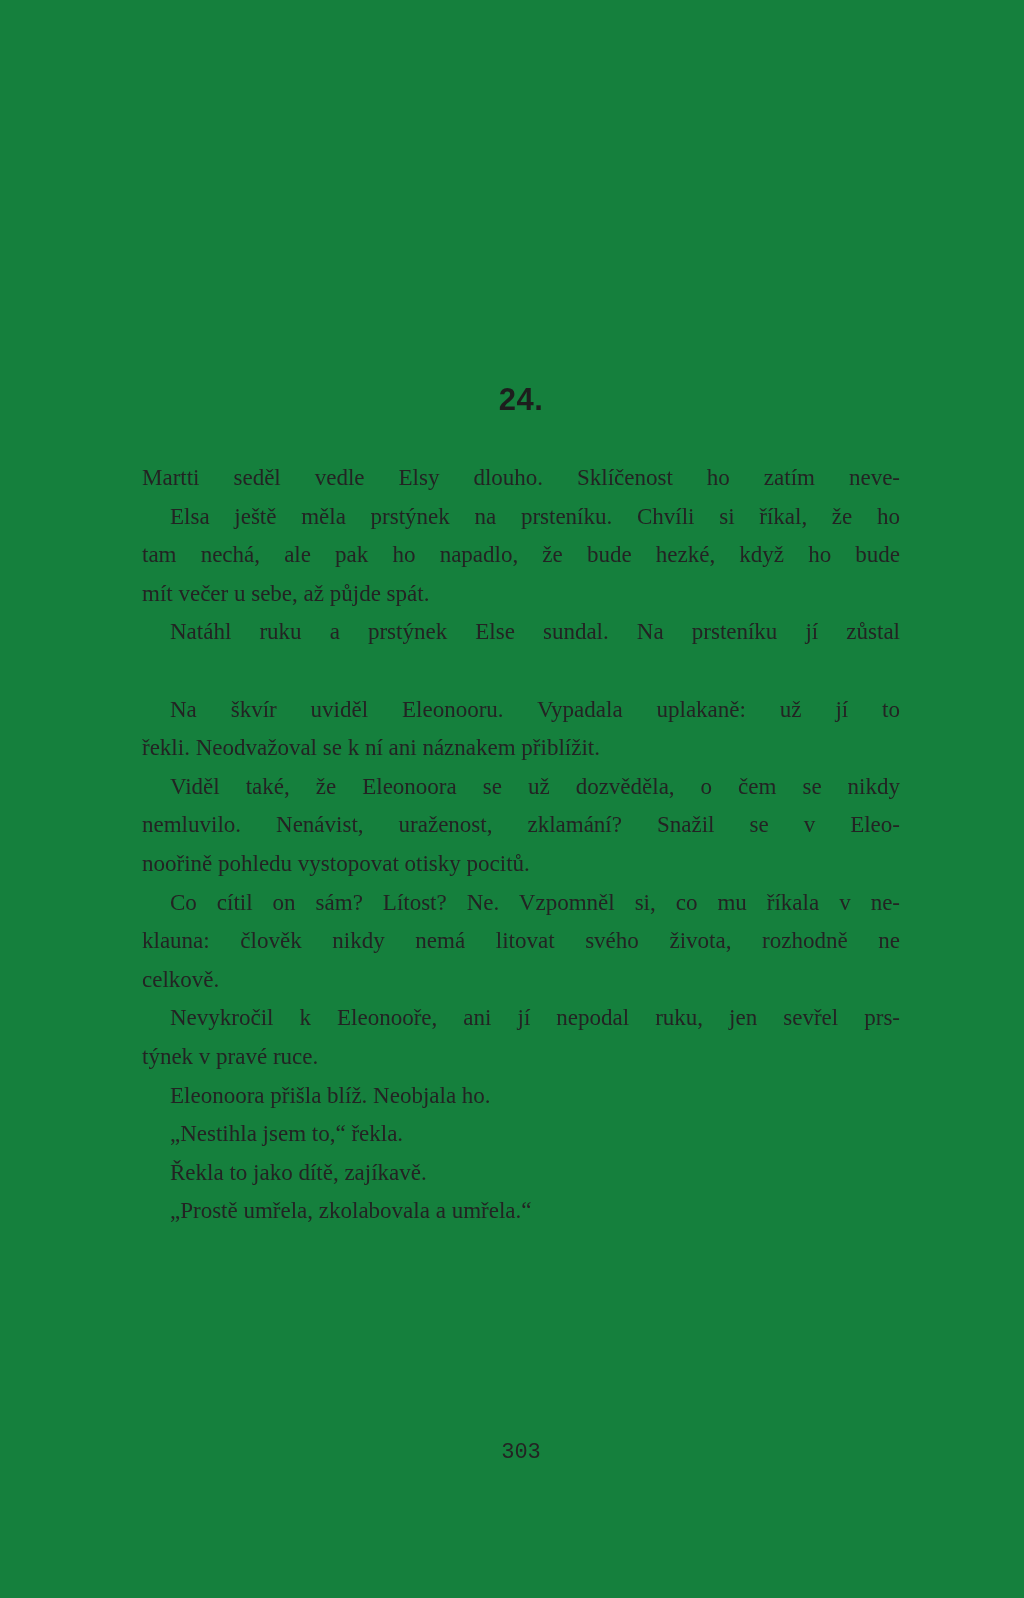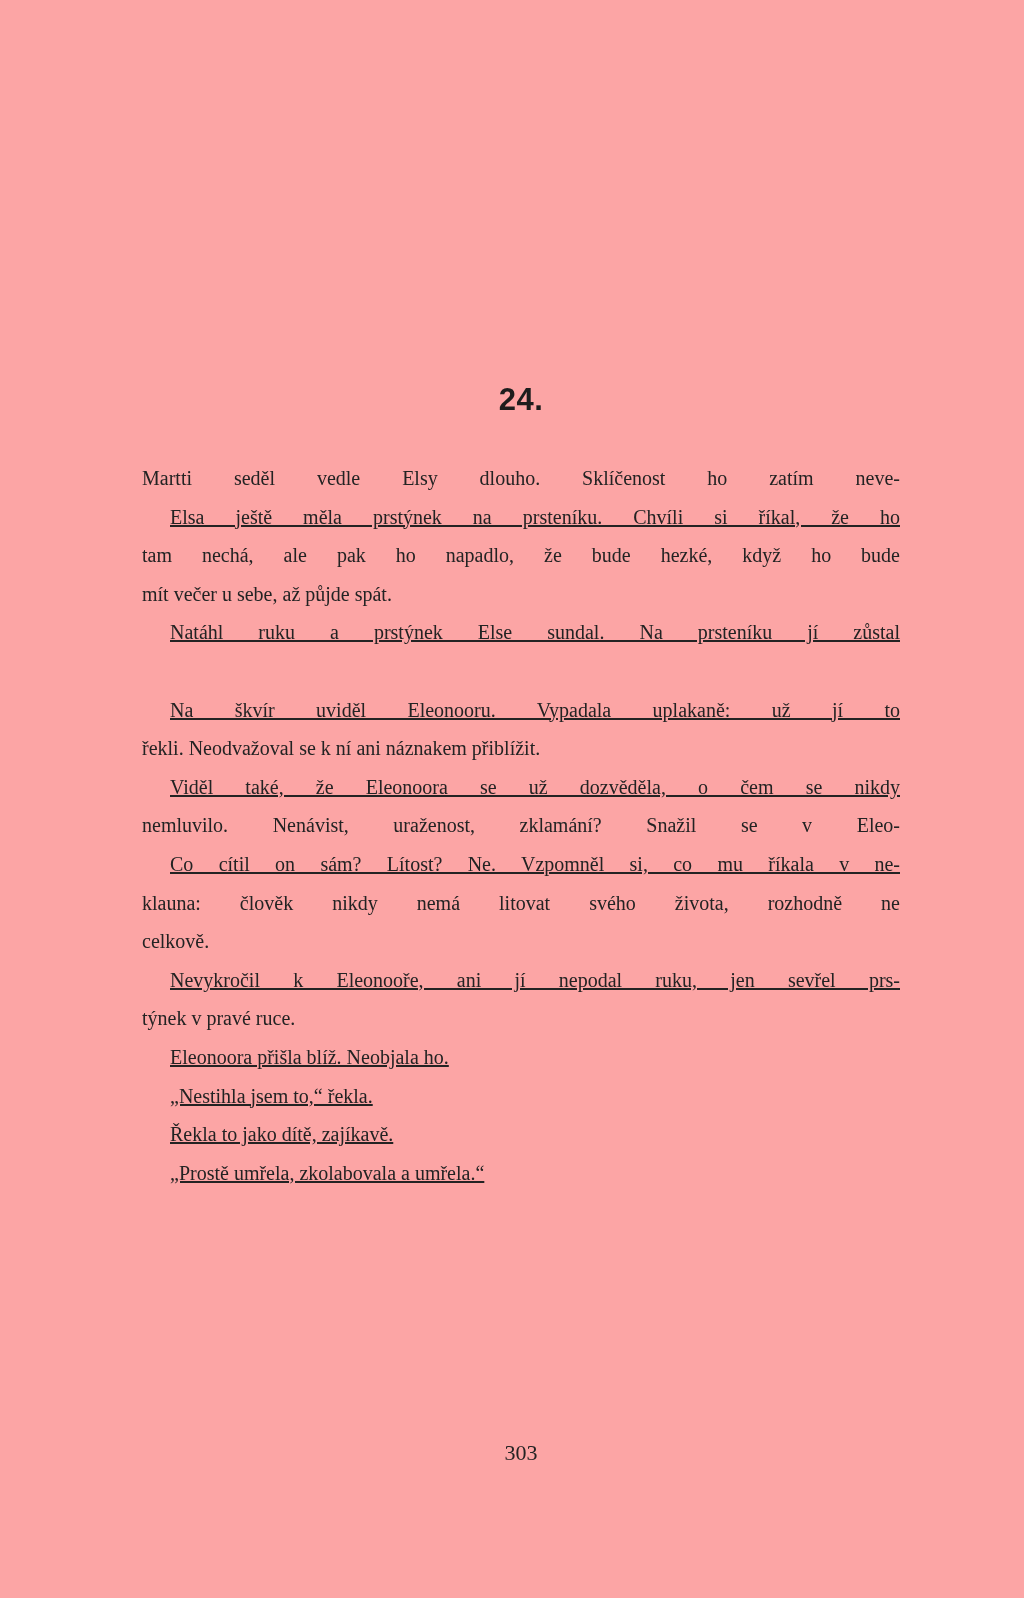--- a/index.html
+++ b/index.html
@@ -4,67 +4,66 @@
 <style>
   html, body {
     margin: 0;
     padding: 0;
     background: #ffffff;
   }
   .page {
     position: relative;
     width: 1024px;
     height: 1598px;
-    background: #fca5a5;
+    background: #15803d;
     overflow: hidden;
   }
   .chapter-heading {
     position: absolute;
     top: 382px;
     left: 142px;
     width: 758px;
     text-align: center;
     font-family: "Liberation Sans", sans-serif;
     font-weight: bold;
     font-size: 31px;
     color: #1d1d1d;
     letter-spacing: 0.5px;
   }
   .text-block {
     position: absolute;
     top: 459px;
     left: 142px;
     width: 758px;
     font-family: "Liberation Serif", serif;
-    font-size: 20px;
+    font-size: 23px;
     line-height: 38.6px;
     color: #232323;
   }
   .line {
     text-align: justify;
     text-align-last: justify;
     white-space: normal;
   }
   .line.last {
     text-align-last: left;
   }
   .line.indent {
     text-indent: 28px;
-    text-decoration: underline;
   }
   .spacer {
     height: 38.6px;
   }
   .page-number {
     position: absolute;
     top: 1440px;
     left: 142px;
     width: 758px;
     text-align: center;
-    font-family: Liberation Serif, serif;
+    font-family: Liberation Mono, monospace;
     font-size: 22px;
     color: #232323;
   }
 </style>
 </head>
 <body>
 
 <div class="page">
   <div class="chapter-heading">24.</div>
 
@@ -72,20 +71,21 @@
       <div class="line">Martti seděl vedle Elsy dlouho. Sklíčenost ho zatím neve-</div>
       <div class="line indent">Elsa ještě měla prstýnek na prsteníku. Chvíli si říkal, že ho</div>
       <div class="line">tam nechá, ale pak ho napadlo, že bude hezké, když ho bude</div>
       <div class="line last">mít večer u sebe, až půjde spát.</div>
       <div class="line indent">Natáhl ruku a prstýnek Else sundal. Na prsteníku jí zůstal</div>
       <div class="spacer"></div>
       <div class="line indent">Na škvír uviděl Eleonooru. Vypadala uplakaně: už jí to</div>
       <div class="line last">řekli. Neodvažoval se k ní ani náznakem přiblížit.</div>
       <div class="line indent">Viděl také, že Eleonoora se už dozvěděla, o čem se nikdy</div>
       <div class="line">nemluvilo. Nenávist, uraženost, zklamání? Snažil se v Eleo-</div>
+      <div class="line last">noořině pohledu vystopovat otisky pocitů.</div>
       <div class="line indent">Co cítil on sám? Lítost? Ne. Vzpomněl si, co mu říkala v ne-</div>
       <div class="line">klauna: člověk nikdy nemá litovat svého života, rozhodně ne</div>
       <div class="line last">celkově.</div>
       <div class="line indent">Nevykročil k Eleonooře, ani jí nepodal ruku, jen sevřel prs-</div>
       <div class="line last">týnek v pravé ruce.</div>
       <div class="line last indent">Eleonoora přišla blíž. Neobjala ho.</div>
       <div class="line last indent">„Nestihla jsem to,“ řekla.</div>
       <div class="line last indent">Řekla to jako dítě, zajíkavě.</div>
       <div class="line last indent">„Prostě umřela, zkolabovala a umřela.“</div>
     </div>

